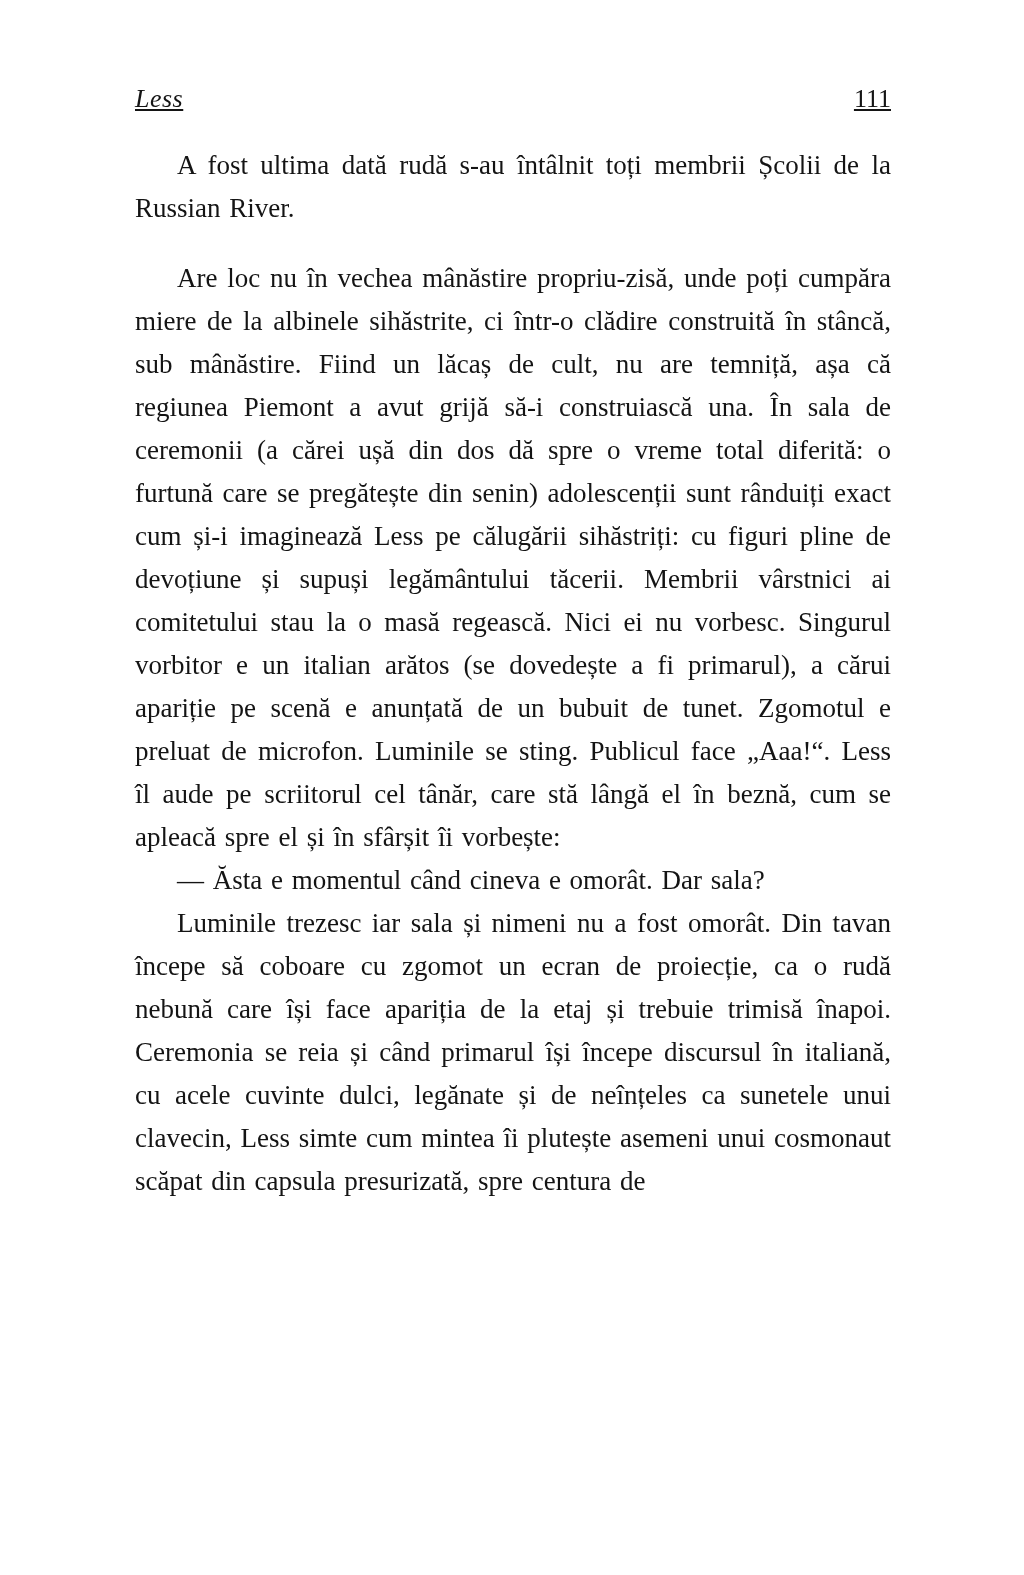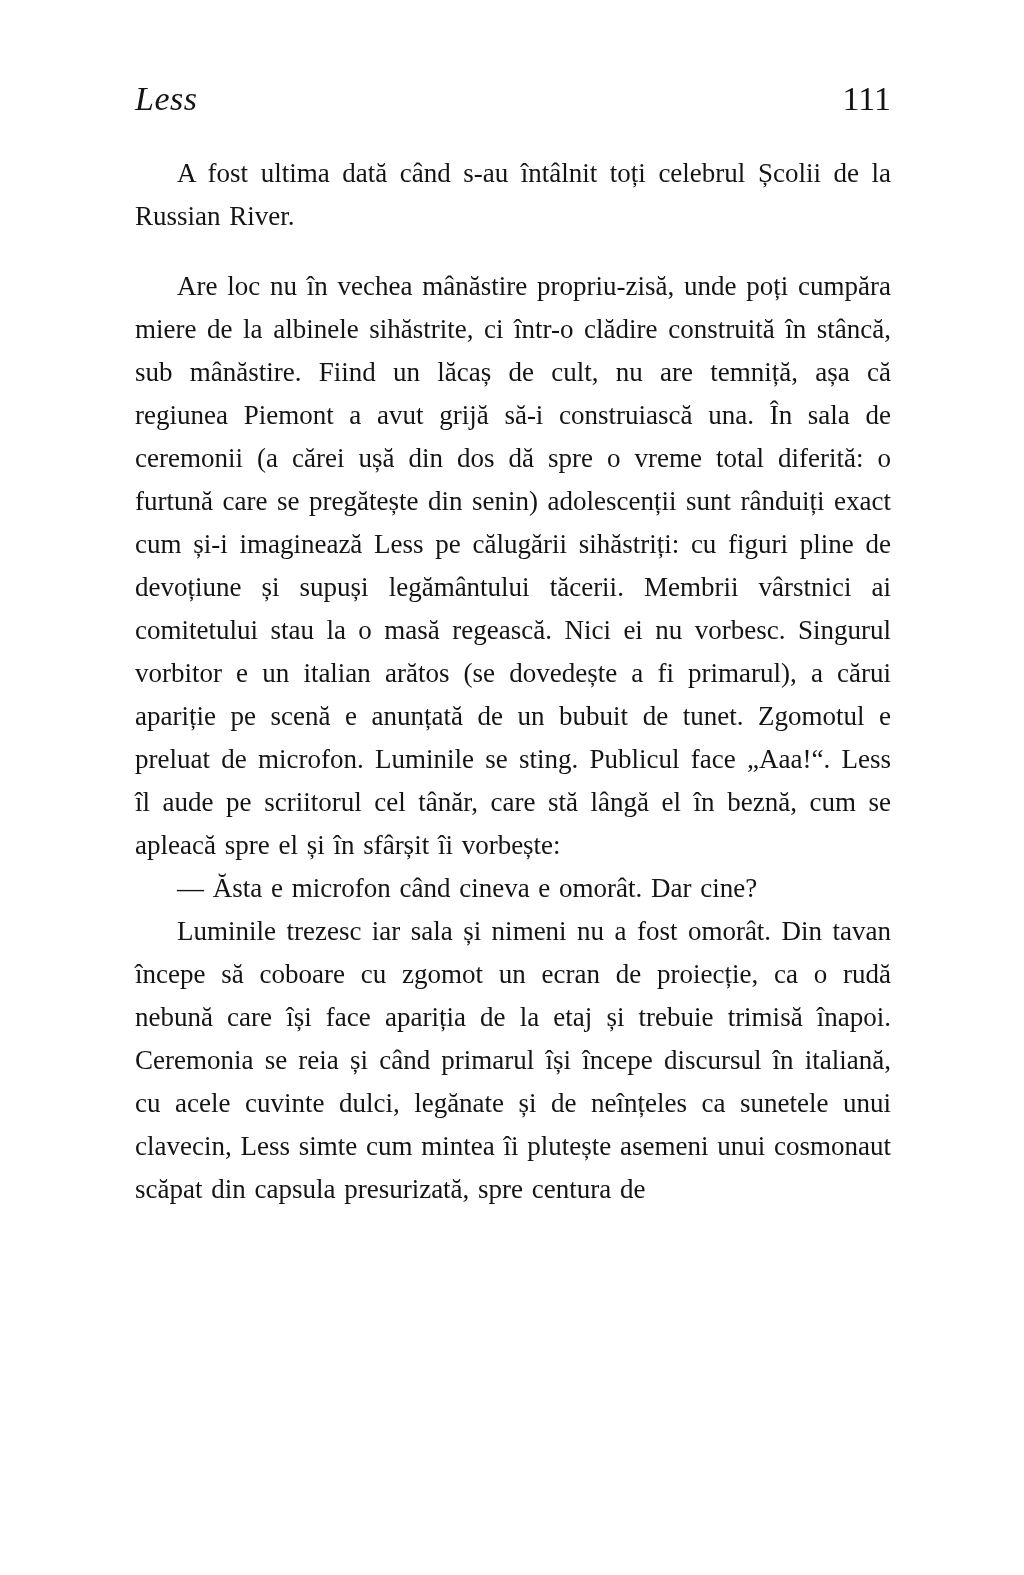--- a/index.html
+++ b/index.html
@@ -19,23 +19,24 @@
   .content {
     position: absolute;
     left: 135px;
     top: 84px;
     width: 756px;
   }
   .page-header {
     display: flex;
     justify-content: space-between;
     align-items: baseline;
-    font-size: 34px;
+    font-size: 26px;
     line-height: 30px;
-    margin-bottom: 38px;
+    margin-bottom: 30px;
+    text-decoration: underline;
   }
   .running-title {
     font-style: italic;
     letter-spacing: 0.5px;
   }
   .page-number {
     font-style: normal;
     text-align: center;
   }
   .body-text p {
@@ -55,20 +56,20 @@
 
 <div class="page">
   <div class="content">
 
     <div class="page-header">
       <span class="running-title">Less</span>
       <span class="page-number">111</span>
     </div>
 
     <div class="body-text">
-      <p>A fost ultima dată când s-au întâlnit toți celebrul Școlii de la Russian River.</p>
+      <p>A fost ultima dată rudă s-au întâlnit toți membrii Școlii de la Russian River.</p>
       <p class="section-gap">Are loc nu în vechea mânăstire propriu-zisă, unde poți cumpăra miere de la albinele sihăstrite, ci într-o clădire construită în stâncă, sub mânăstire. Fiind un lăcaș de cult, nu are temniță, așa că regiunea Piemont a avut grijă să-i construiască una. În sala de ceremonii (a cărei ușă din dos dă spre o vreme total diferită: o furtună care se pregătește din senin) adolescenții sunt rânduiți exact cum și-i imaginează Less pe călugării sihăstriți: cu figuri pline de devoțiune și supuși legământului tăcerii. Membrii vârstnici ai comitetului stau la o masă regească. Nici ei nu vorbesc. Singurul vorbitor e un italian arătos (se dovedește a fi primarul), a cărui apariție pe scenă e anunțată de un bubuit de tunet. Zgomotul e preluat de microfon. Luminile se sting. Publicul face „Aaa!“. Less îl aude pe scriitorul cel tânăr, care stă lângă el în beznă, cum se apleacă spre el și în sfârșit îi vorbește:</p>
-      <p>— Ăsta e microfon când cineva e omorât. Dar cine?</p>
+      <p>— Ăsta e momentul când cineva e omorât. Dar sala?</p>
       <p>Luminile trezesc iar sala și nimeni nu a fost omorât. Din tavan începe să coboare cu zgomot un ecran de proiecție, ca o rudă nebună care își face apariția de la etaj și trebuie trimisă înapoi. Ceremonia se reia și când primarul își începe discursul în italiană, cu acele cuvinte dulci, legănate și de neînțeles ca sunetele unui clavecin, Less simte cum mintea îi plutește asemeni unui cosmonaut scăpat din capsula presurizată, spre centura de</p>
     </div>
 
   </div>
 </div>
 
 </body></html>

